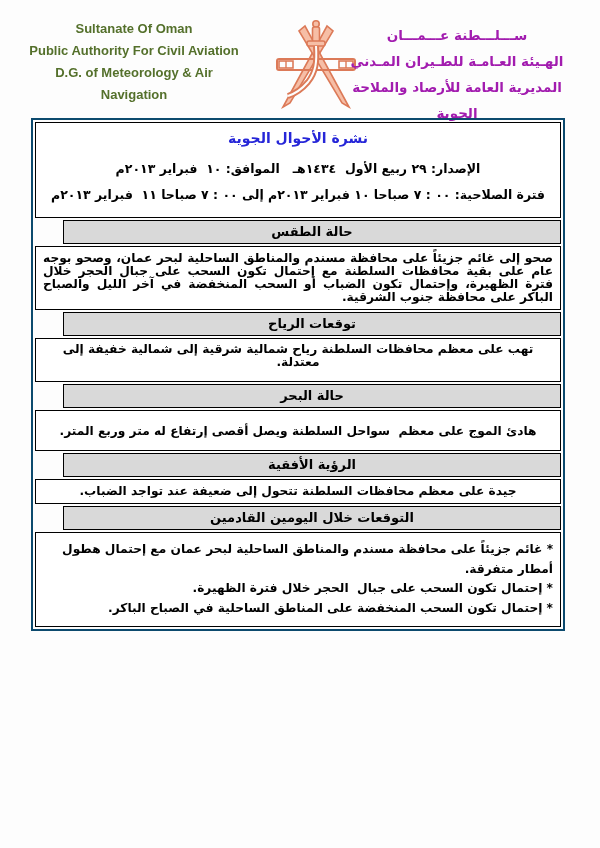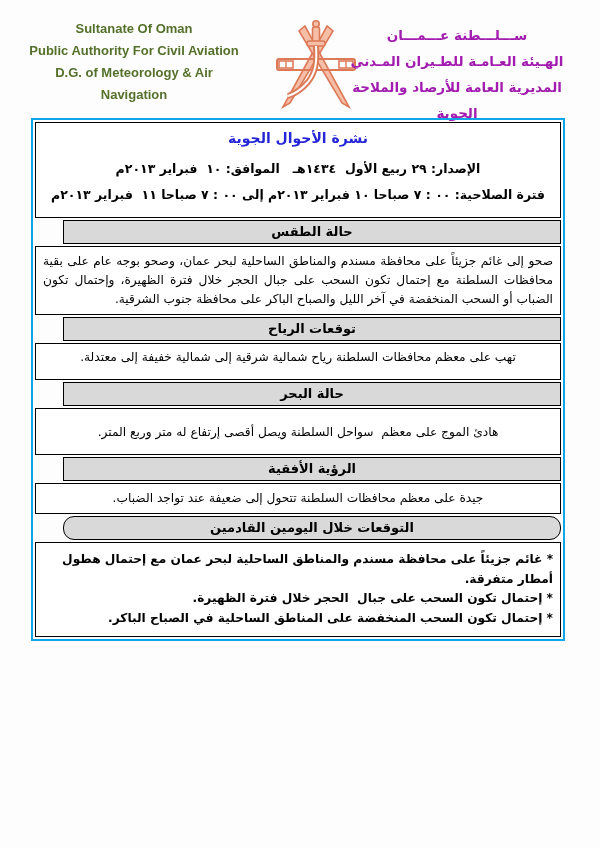--- a/index.html
+++ b/index.html
@@ -18,37 +18,37 @@
   }
   .ar-block{
     position:absolute;right:4px;top:14px;width:238px;
     direction:rtl;text-align:center;
     font-weight:bold;font-size:13.5px;line-height:26px;
   }
   .emblem{position:absolute;left:270px;top:6px;width:92px;height:100px;}
   
   .doc-table{
     position:absolute;left:31px;top:118px;width:534px;
-    border:2px solid #0ea5e9;padding:2px;box-sizing:border-box;
+    border:2px solid #0c4a6e;padding:2px;box-sizing:border-box;
     direction:rtl;
   }
   .trow{
     border:1px solid #000;margin-bottom:2px;background:#fff;
     box-sizing:border-box;
   }
   .trow:last-child{margin-bottom:0;}
   .title-row{padding:7px 6px 9px 6px;text-align:center;}
   .doc-title{font-size:14px;font-weight:bold;margin-bottom:10px;}
   .doc-line{font-size:12.5px;font-weight:bold;line-height:26px;white-space:pre-wrap;}
   .sec-head{
     background:#d9d9d9;text-align:center;
     font-size:13px;font-weight:bold;padding:3px 0 4px 0;margin-left:28px;
   }
   .sec-body{
-    font-size:12.2px;font-weight:normal;line-height:19px;
+    font-size:12.2px;font-weight:bold;line-height:13px;
     padding:5px 7px;white-space:pre-wrap;
   }
   .body-justify{text-align:justify;}
   .body-center{text-align:center;}
   .pad-wind{padding-top:4px;padding-bottom:12px;}
   .pad-sea{padding-top:14px;padding-bottom:12px;}
   .pad-vis{padding-top:5px;padding-bottom:5px;}
   .bullets{padding:7px 7px 8px 7px;}
   .bullet-line{
     font-size:12.2px;font-weight:bold;line-height:19.5px;
@@ -110,20 +110,20 @@
 
   <div class="trow sec-head" style="background: rgb(217, 217, 217);">توقعات الرياح</div>
   <div class="trow sec-body body-center pad-wind">تهب على معظم محافظات السلطنة رياح شمالية شرقية إلى شمالية خفيفة إلى معتدلة.</div>
 
   <div class="trow sec-head" style="background: rgb(217, 217, 217);">حالة البحر</div>
   <div class="trow sec-body body-center pad-sea">هادئ الموج على معظم  سواحل السلطنة ويصل أقصى إرتفاع له متر وربع المتر.</div>
 
   <div class="trow sec-head" style="background: rgb(217, 217, 217);">الرؤية الأفقية</div>
   <div class="trow sec-body body-center pad-vis">جيدة على معظم محافظات السلطنة تتحول إلى ضعيفة عند تواجد الضباب.</div>
 
-  <div class="trow sec-head" style="background: rgb(217, 217, 217); border-radius: 11px;">التوقعات خلال اليومين القادمين</div>
+  <div class="trow sec-head" style="background: rgb(217, 217, 217);">التوقعات خلال اليومين القادمين</div>
   <div class="trow bullets">
     <div class="bullet-line">* غائم جزيئاً على محافظة مسندم والمناطق الساحلية لبحر عمان مع إحتمال هطول أمطار متفرقة.</div>
     <div class="bullet-line">* إحتمال تكون السحب على جبال  الحجر خلال فترة الظهيرة.</div>
     <div class="bullet-line">* إحتمال تكون السحب المنخفضة على المناطق الساحلية في الصباح الباكر.</div>
   </div>
 
 </div>
 
 </body></html>

